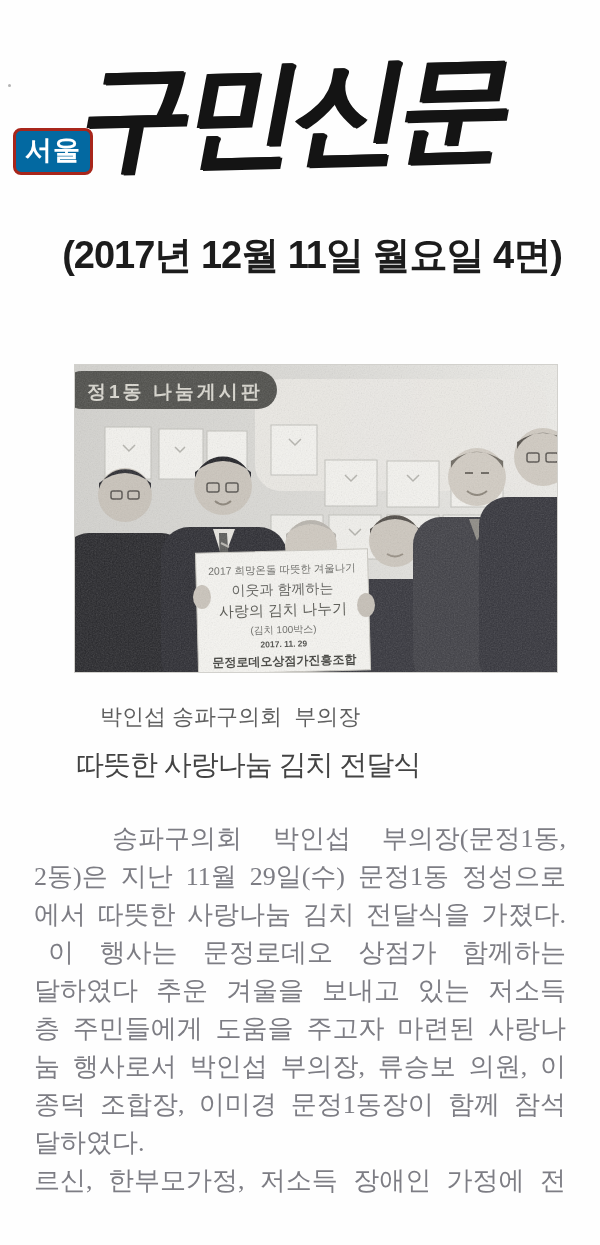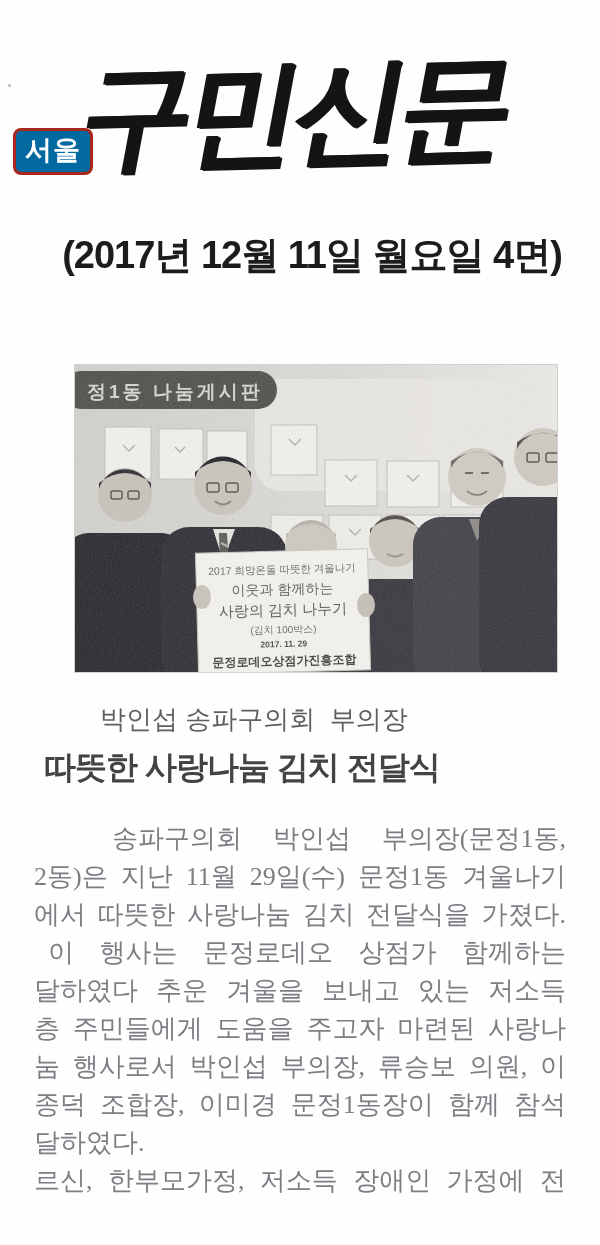--- a/index.html
+++ b/index.html
@@ -34,26 +34,26 @@
   }
 
   
   .photo{position:absolute;left:75px;top:365px;width:482px;height:307px;
     outline:1px solid #d2d1cd;filter:blur(.3px);}
   .photo svg{display:block;}
 
   
   .kicker{
     position:absolute;left:0;top:702px;width:600px;padding-left:100px;box-sizing:border-box;
-    font-size:26px;font-weight:500;color:#5f5f5f;letter-spacing:0;
+    font-size:22px;font-weight:500;color:#5f5f5f;letter-spacing:0;
     white-space:pre;
   }
   .headline{
-    position:absolute;left:0;top:746px;width:600px;padding-left:44px;box-sizing:border-box;
-    font-size:32px;font-weight:700;color:#434343;letter-spacing:-1px;
+    position:absolute;left:0;top:746px;width:600px;padding-left:76px;box-sizing:border-box;
+    font-size:28px;font-weight:400;color:#434343;letter-spacing:-1px;
     white-space:pre;
   }
 
   
   .article-body{
     position:absolute;left:34px;top:820px;width:532px;
     font-family:"Liberation Serif",serif;
     color:#7d7d84;
   }
   .body-line{
@@ -196,21 +196,21 @@
 
       <rect x="0" y="0" width="482" height="307" filter="url(#grain)"></rect>
     </svg>
   </div>
 
   <div class="kicker">박인섭 송파구의회  부의장</div>
   <div class="headline">따뜻한 사랑나눔 김치 전달식</div>
 
   <div class="article-body">
     <div class="body-line ind-big">송파구의회 박인섭 부의장(문정1동, 가락</div>
-    <div class="body-line">2동)은 지난 11월 29일(수) 문정1동 겨울나기</div>
+    <div class="body-line">2동)은 지난 11월 29일(수) 문정1동 정성으로</div>
     <div class="body-line">에서 따뜻한 사랑나눔 김치 전달식을 가졌다.</div>
     <div class="body-line ind-small">이 행사는 문정로데오 상점가 함께하는</div>
     <div class="body-line">달하였다 추운 겨울을 보내고 있는 저소득</div>
     <div class="body-line">층 주민들에게 도움을 주고자 마련된 사랑나</div>
     <div class="body-line">눔 행사로서 박인섭 부의장, 류승보 의원, 이</div>
     <div class="body-line">종덕 조합장, 이미경 문정1동장이 함께 참석</div>
     <div class="body-line last">달하였다.</div>
     <div class="body-line">르신, 한부모가정, 저소득 장애인 가정에 전</div>
   </div>
 

